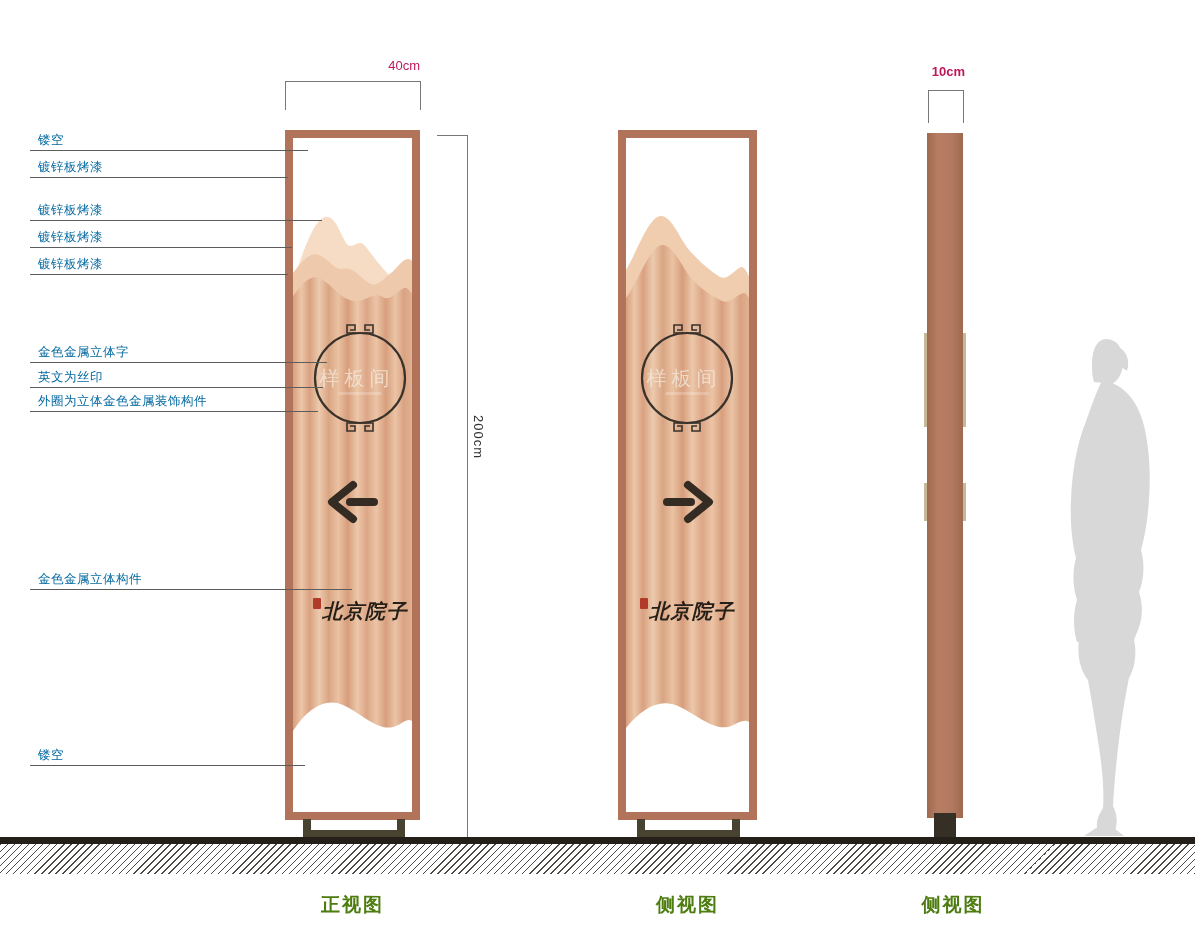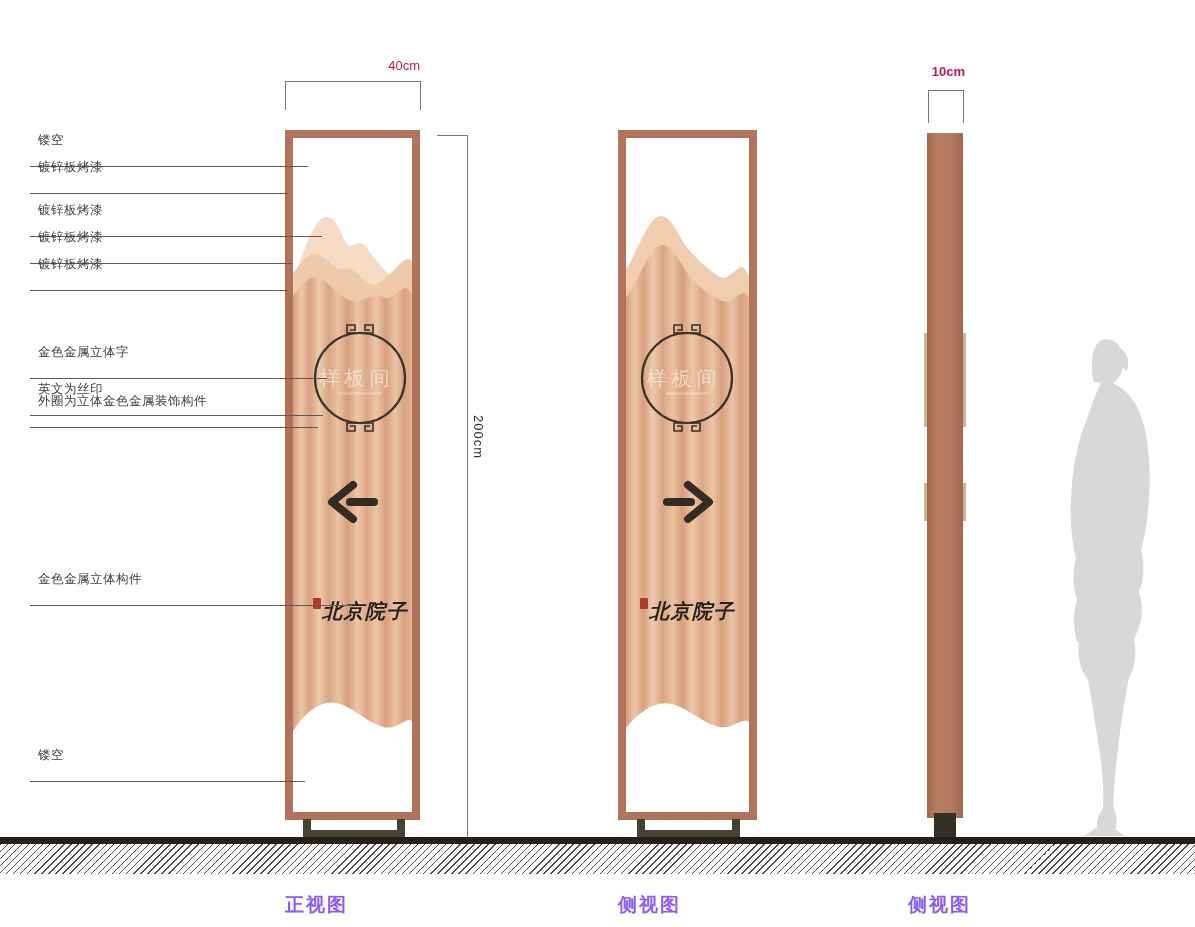--- a/index.html
+++ b/index.html
@@ -5,21 +5,21 @@
   html,body{margin:0;padding:0;background:#ffffff;}
   #canvas{
     position:relative;width:1195px;height:927px;background:#ffffff;overflow:hidden;
     font-family:"Liberation Sans","DejaVu Sans",sans-serif;color:#3b3b3b;
   }
   .abs{position:absolute;}
   svg{position:absolute;display:block;}
   
   .callout{
     position:absolute;left:30px;border-bottom:1px solid #5c5c5c;
-    font-size:12.5px;line-height:16px;color:#404040;padding-bottom:18px;z-index:6;
+    font-size:12.5px;line-height:16px;color:#0369a1;padding-bottom:2px;z-index:6;
   }
   .callout span{padding-left:8px;letter-spacing:0.5px;}
   
   .dim-label{font-size:13px;color:#be185d;text-align:right;z-index:6;}
   .dim-bracket{border:1px solid #777;border-bottom:none;z-index:5;}
   .dim-vline{width:1px;background:#777;z-index:1;}
   .dim-tick{height:1px;background:#777;z-index:1;}
   .dim-vert-label{
     font-size:13px;color:#333;writing-mode:vertical-rl;letter-spacing:1px;z-index:6;
   }
@@ -36,22 +36,22 @@
   }
   
   .protrusion{background:#c9b897;z-index:1;}
   .thin-panel{
     left:927px;top:133px;width:36px;height:685px;z-index:2;
     background:linear-gradient(90deg,#9e6950 0%,#b77e63 30%,#b27961 70%,#9e6950 100%);
   }
   .thin-base{left:934px;top:813px;width:22px;height:25px;background:#362f26;z-index:2;}
   
   .view-title{
-    top:892px;font-size:19px;font-weight:bold;color:#8b5cf6;
-    letter-spacing:2px;z-index:6;
+    top:892px;font-size:19px;font-weight:bold;color:#4d7c0f;
+    letter-spacing:2px;text-align:center;z-index:6;
   }
   
   .circle-text{
     font-family:"Liberation Sans","DejaVu Sans",sans-serif;font-size:20px;
     fill:#f2e6da;fill-opacity:0.8;letter-spacing:5px;
   }
   .brand-text{
     font-family:"Liberation Serif","DejaVu Serif",serif;font-size:20px;
     font-weight:bold;font-style:italic;fill:#261f18;letter-spacing:1.5px;
   }
@@ -60,21 +60,21 @@
 <body>
 
 <div id="canvas">
 
   <div class="callout" style="top:132px;width:278px;"><span>镂空</span></div>
   <div class="callout" style="top:159px;width:258px;"><span>镀锌板烤漆</span></div>
   <div class="callout" style="top:202px;width:292px;"><span>镀锌板烤漆</span></div>
   <div class="callout" style="top:229px;width:262px;"><span>镀锌板烤漆</span></div>
   <div class="callout" style="top:256px;width:258px;"><span>镀锌板烤漆</span></div>
   <div class="callout" style="top:344px;width:297px;"><span>金色金属立体字</span></div>
-  <div class="callout" style="top:381px;width:293px;"><span>英文为丝印</span></div>
+  <div class="callout" style="top:369px;width:293px;"><span>英文为丝印</span></div>
   <div class="callout" style="top:393px;width:288px;"><span>外圈为立体金色金属装饰构件</span></div>
   <div class="callout" style="top:571px;width:322px;"><span>金色金属立体构件</span></div>
   <div class="callout" style="top:747px;width:275px;"><span>镂空</span></div>
 
   <div class="abs dim-label" style="left:285px;top:58px;width:135px;">40cm</div>
   <div class="abs dim-bracket" style="left:285px;top:81px;width:134px;height:28px;"></div>
 
   <div class="abs dim-label" style="left:929px;top:64px;width:36px;font-weight:bold;">10cm</div>
   <div class="abs dim-bracket" style="left:928px;top:90px;width:34px;height:32px;"></div>
 

